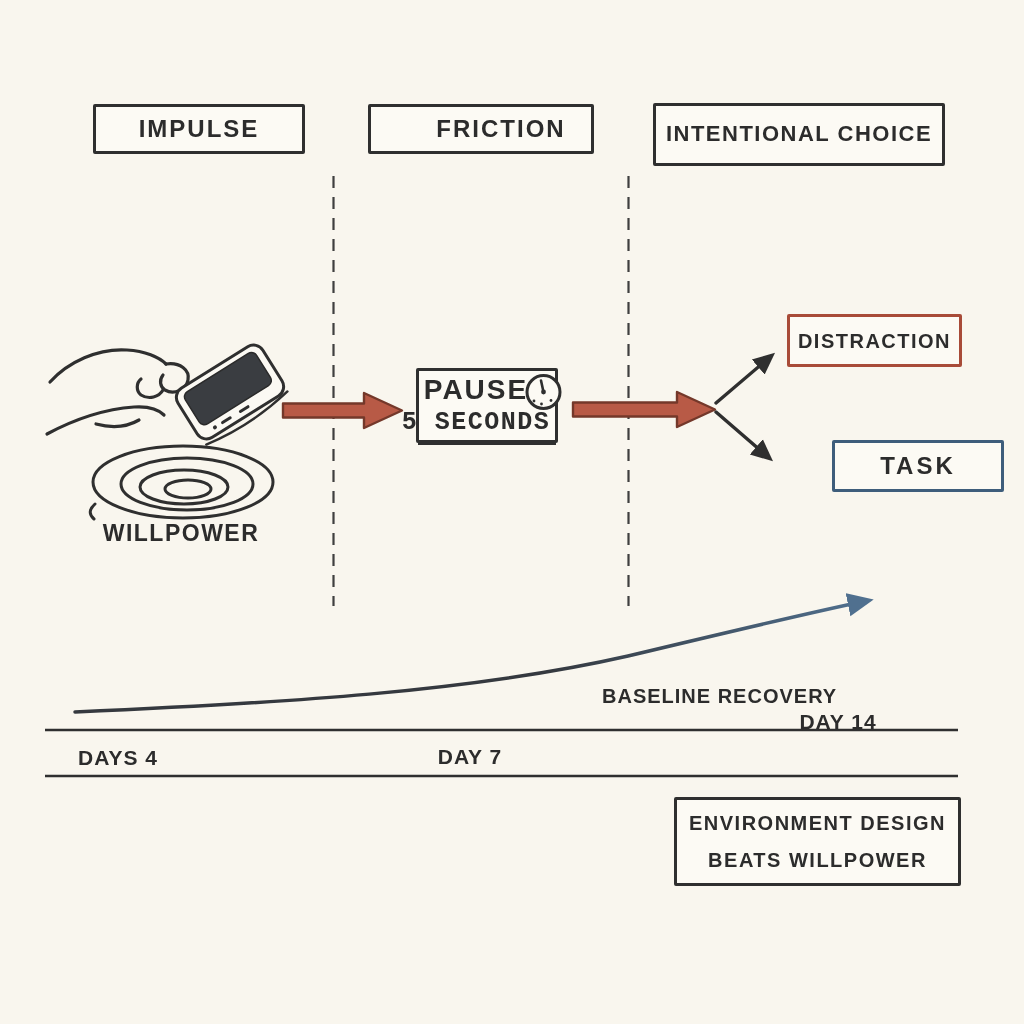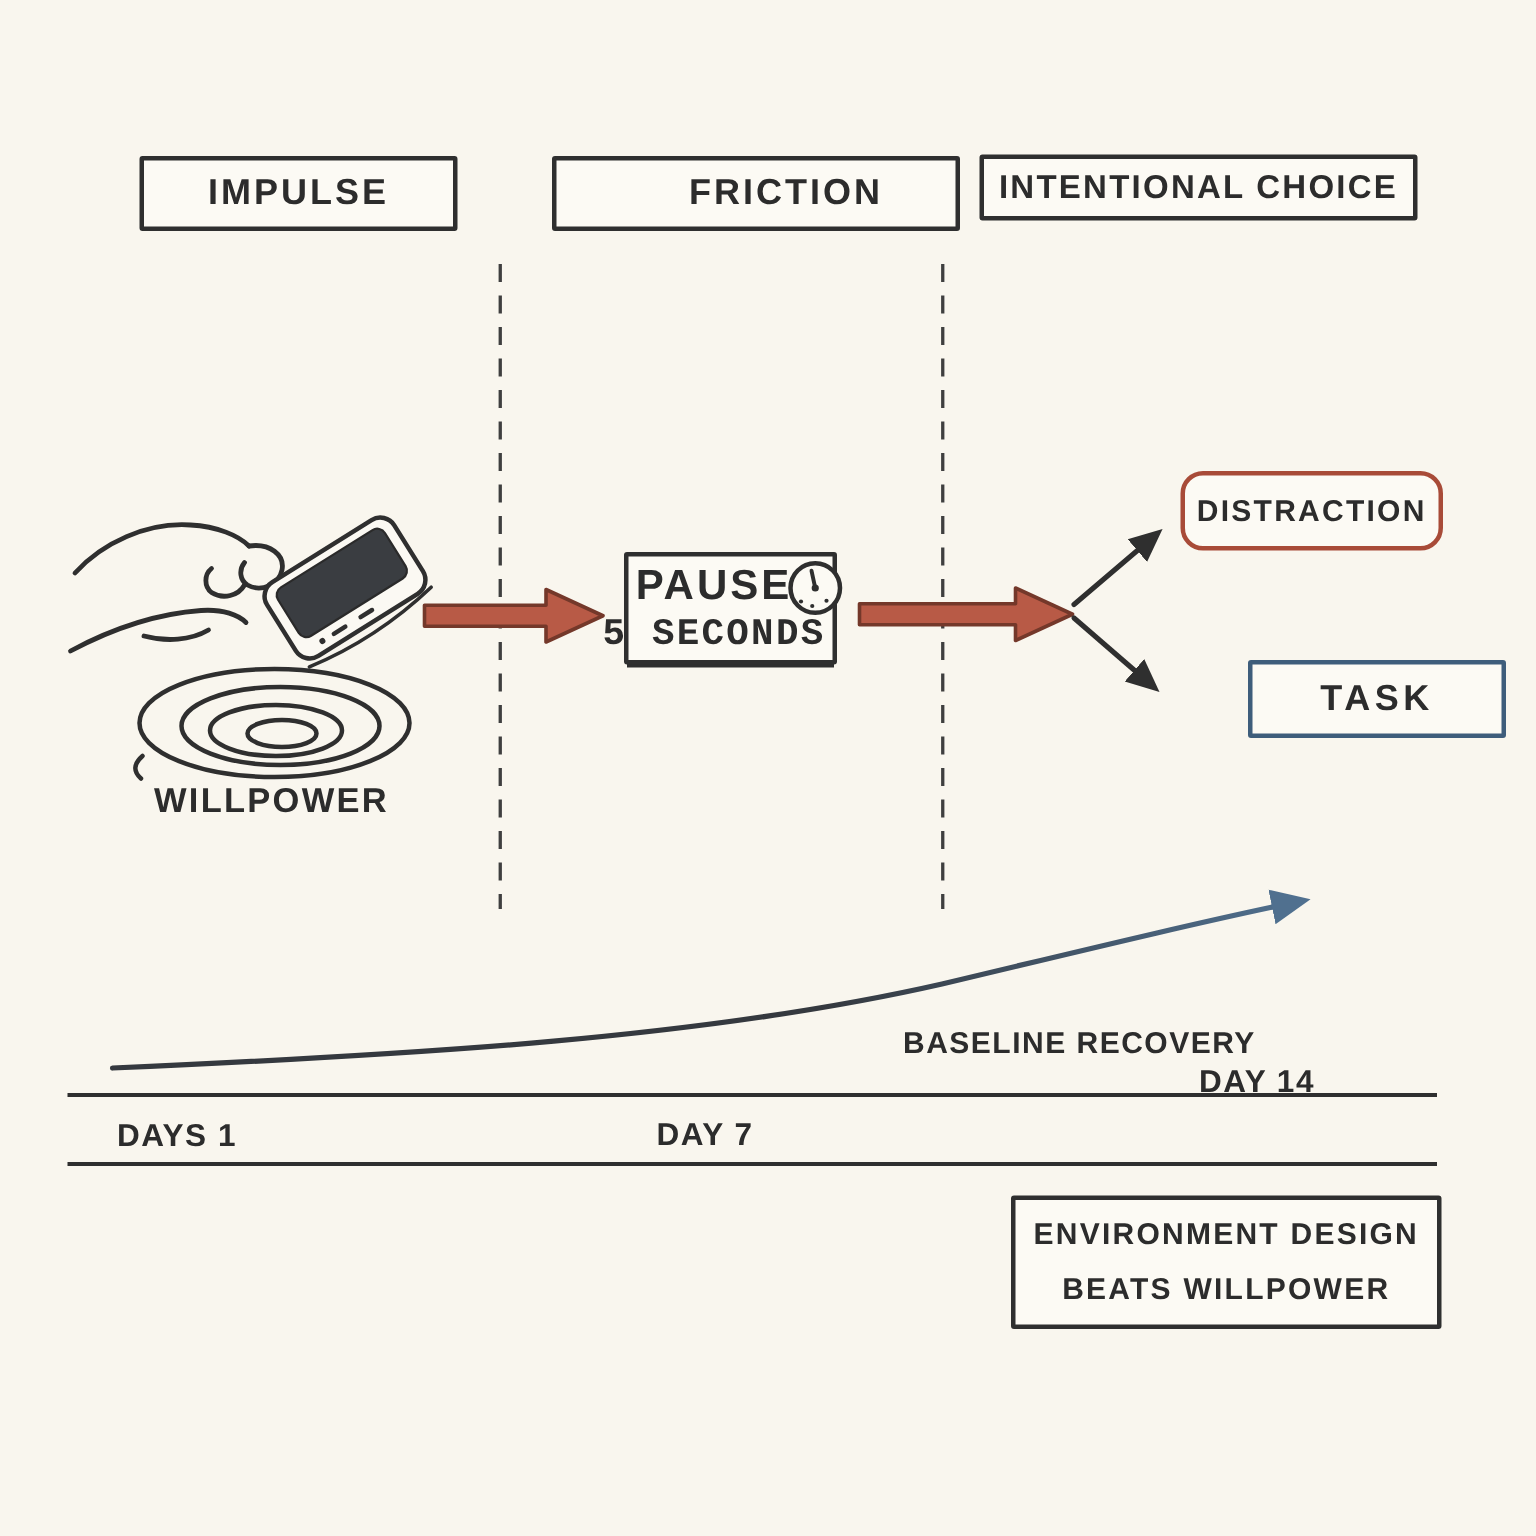--- a/index.html
+++ b/index.html
@@ -21,64 +21,64 @@
   }
   .hdr .label{font-size:24px;letter-spacing:2px;}
   .hdr-wide .label{font-size:22px;letter-spacing:1.5px;}
   .pausebox{
     flex-direction:column;gap:3px;box-shadow:0 4px 0 -2px #2e2e2e;
     padding-right:22px;
   }
   .pausebox .t1{font-size:28px;letter-spacing:2px;}
   .pausebox .t2{font-size:25px;letter-spacing:1.5px;font-family:Liberation Mono, monospace;}
   .optbox{background:#fcfaf4;}
-  .opt-distraction{border-color:var(--distraction,#a84b38);border-radius:15px;}
+  .opt-distraction{border-color:var(--distraction,#a84b38);}
   .opt-task{border-color:var(--task,#3e5d7b);}
   .opt-distraction .label{font-size:20px;}
   .opt-task .label{font-size:24px;letter-spacing:3px;}
   .caption{font-size:23px;text-align:center;}
   .curvelabel{font-size:20px;letter-spacing:1px;}
   .tick{font-size:21px;letter-spacing:1px;}
   .envbox{flex-direction:column;gap:15px;}
   .envbox .label{font-size:20px;letter-spacing:1.5px;}
   svg.overlay{position:absolute;left:0;top:0;z-index:6;pointer-events:none;}
   .boxlayer{z-index:2;}
 </style>
 </head>
 <body>
 
 <div class="stage">
 
   <div class="sketchbox hdr boxlayer" style="left:93px;top:104px;width:212px;height:50px;">
     <span class="label">IMPULSE</span>
   </div>
-  <div class="sketchbox hdr boxlayer" style="left:368px;top:104px;width:272px;height:50px;padding-left:40px;">
+  <div class="sketchbox hdr boxlayer" style="left:368px;top:104px;width:226px;height:50px;padding-left:40px;">
     <span class="label">FRICTION</span>
   </div>
-  <div class="sketchbox hdr-wide boxlayer" style="left:653px;top:103px;width:292px;height:44px;">
+  <div class="sketchbox hdr-wide boxlayer" style="left:653px;top:103px;width:292px;height:63px;">
     <span class="label">INTENTIONAL CHOICE</span>
   </div>
 
   <div class="sketchbox pausebox boxlayer" style="left:416px;top:368px;width:142px;height:75px;">
     <span class="label t1">PAUSE</span>
     <span class="label t2">5 SECONDS</span>
   </div>
 
   <div class="sketchbox optbox opt-distraction boxlayer" style="left:787px;top:314px;width:175px;height:53px;">
     <span class="label">DISTRACTION</span>
   </div>
   <div class="sketchbox optbox opt-task boxlayer" style="left:787px;top:440px;width:172px;height:52px;margin-left:45px;">
     <span class="label">TASK</span>
   </div>
 
   <div class="abs caption label boxlayer" style="left:90px;top:521px;width:182px;">WILLPOWER</div>
 
   <div class="abs curvelabel label boxlayer" style="left:602px;top:685px;">BASELINE RECOVERY</div>
 
-  <div class="abs tick label boxlayer" style="left:78px;top:746px;">DAYS 1</div>
+  <div class="abs tick label boxlayer" style="left:78px;top:746px;">DAYS 4</div>
   <div class="abs tick label boxlayer" style="left:420px;top:745px;width:100px;text-align:center;">DAY 7</div>
   <div class="abs tick label boxlayer" style="left:796px;top:710px;width:84px;text-align:center;">DAY 14</div>
 
   <div class="sketchbox envbox boxlayer" style="left:674px;top:797px;width:287px;height:89px;">
     <span class="label">ENVIRONMENT DESIGN</span>
     <span class="label">BEATS WILLPOWER</span>
   </div>
 
   <svg class="overlay" width="1024" height="1024" viewBox="0 0 1024 1024">
     <defs>

